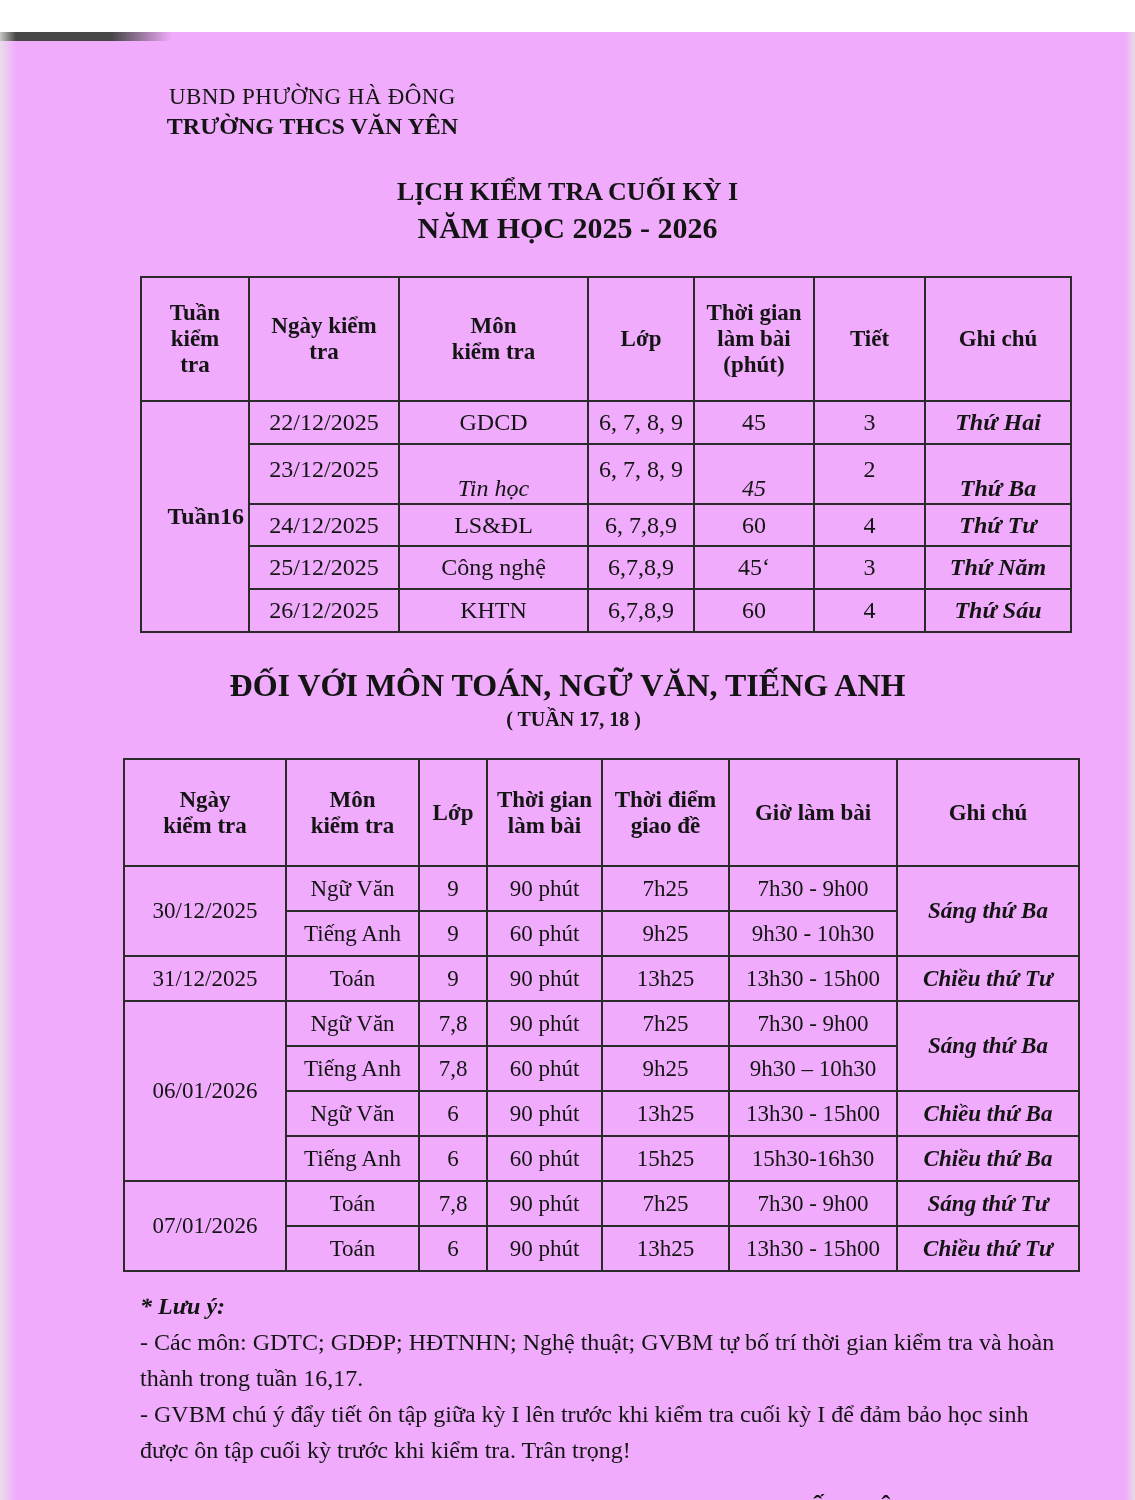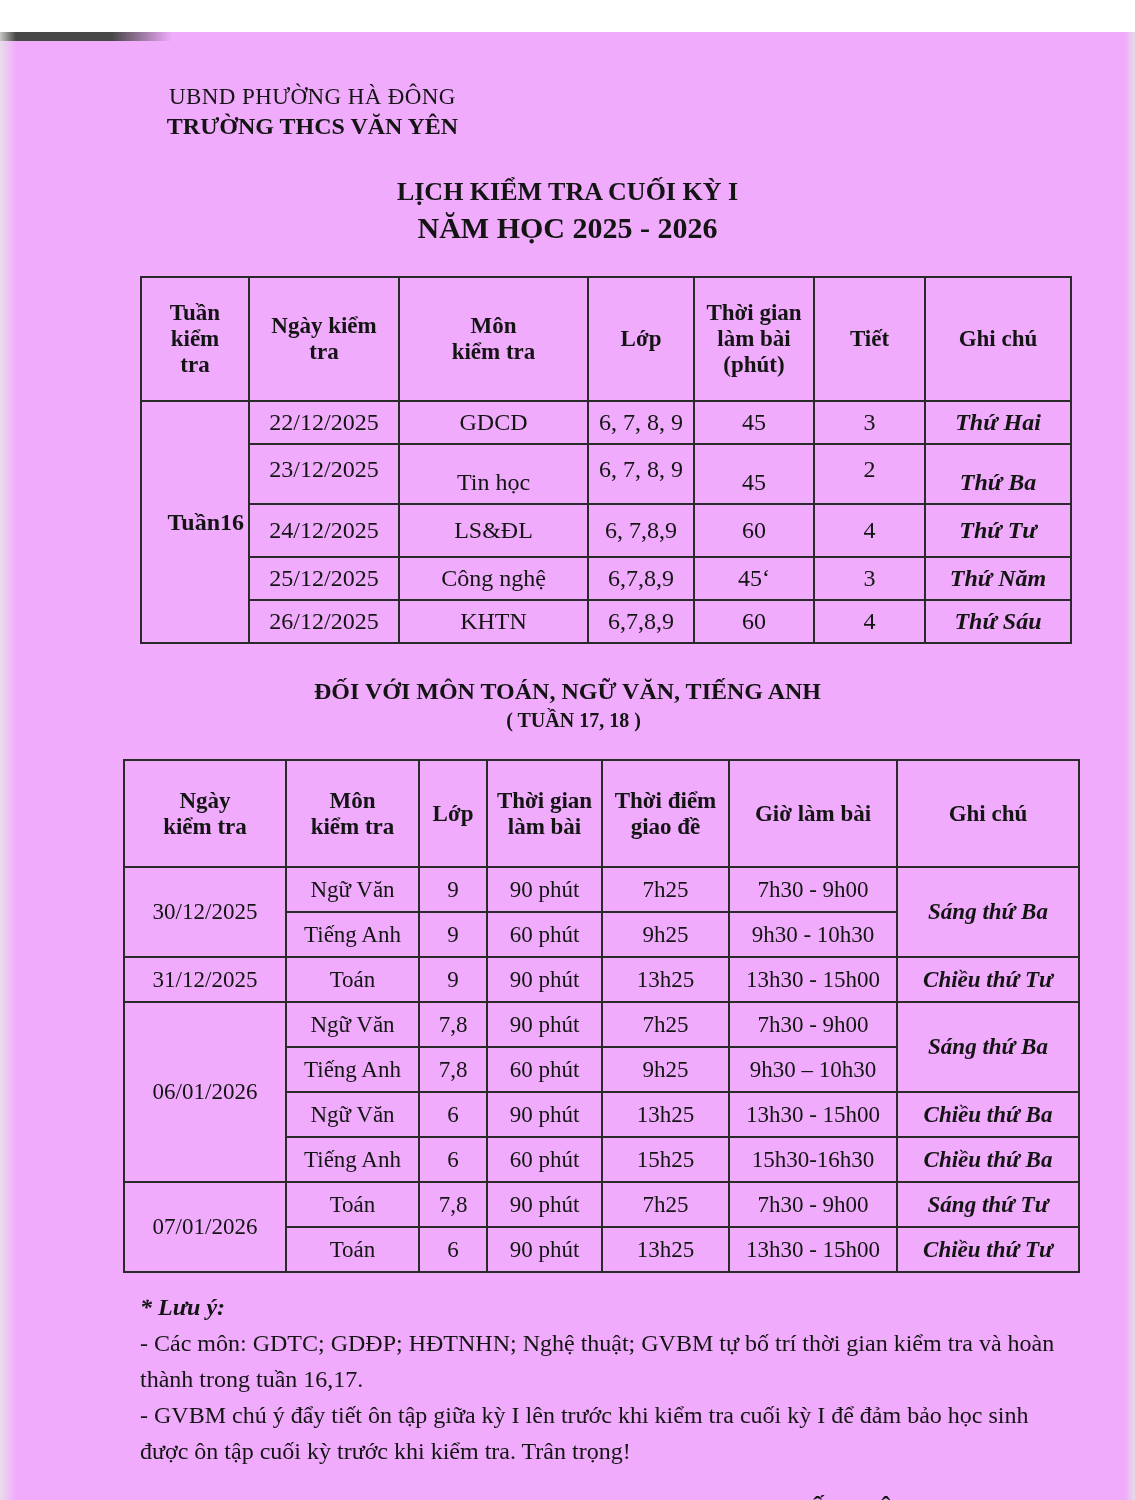--- a/index.html
+++ b/index.html
@@ -45,33 +45,33 @@
     padding:0 4px;
     overflow:hidden;
   }
   th { font-weight:bold; white-space:pre-line; }
 
   .t1 { margin:30px 0 0 140px; width:930px; }
   .t1 th { font-size:23px; height:122px; }
   .t1 td { font-size:24px; }
   .t1 .r43 { height:43px; }
   .t1 .r60 { height:60px; }
-  .t1 .r41 { height:53px; }
+  .t1 .r41 { height:42px; }
 
   .t2 { margin:26px 0 0 123px; width:955px; }
   .t2 th { font-size:23px; height:105px; }
   .t2 td { font-size:23px; height:43px; }
 
   .week-cell { font-weight:bold; font-size:25px;text-align:right; }
   .day-note { font-weight:bold; font-style:italic; }
   .va-t { vertical-align:top; padding-top:11px; }
-  .va-b { vertical-align:bottom; padding-bottom:7px; }
+  .va-b { vertical-align:bottom; padding-bottom:1px;font-style:italic; }
 
   .section2 { margin-top:32px; text-align:center; font-weight:bold; }
-  .section2-title { font-size:24px; line-height:1.25; }
+  .section2-title { font-size:32px; line-height:1.25; }
   .section2-subtitle { font-size:20px; line-height:1.25; margin-top:2px;padding-left:12px; }
 
   .notes { margin:16px 0 0 140px; width:925px; font-size:24px; line-height:1.5; }
   .notes-label { font-weight:bold; font-style:italic; }
   .note-par { margin:0; }
 
   .signature {
     margin:26px 0 0 565px; width:490px;
     text-align:center; font-size:26px; font-weight:bold;
     letter-spacing:.5px;

